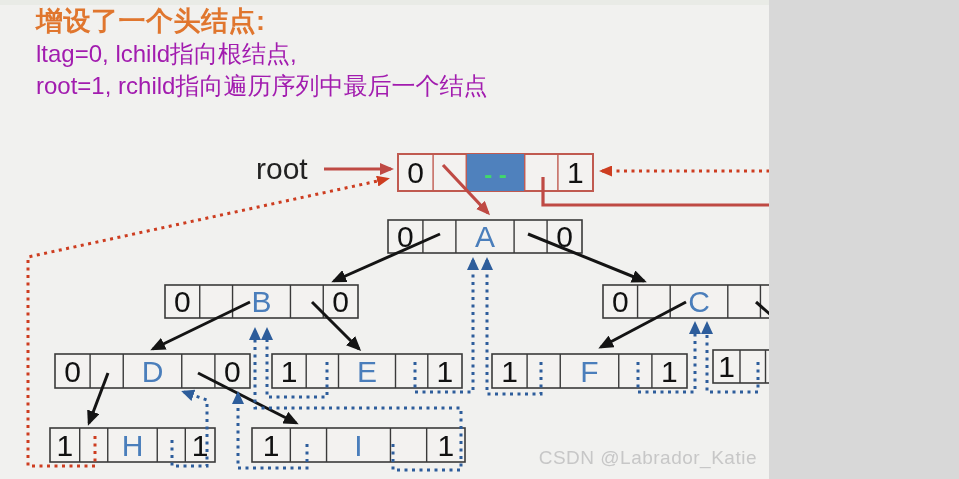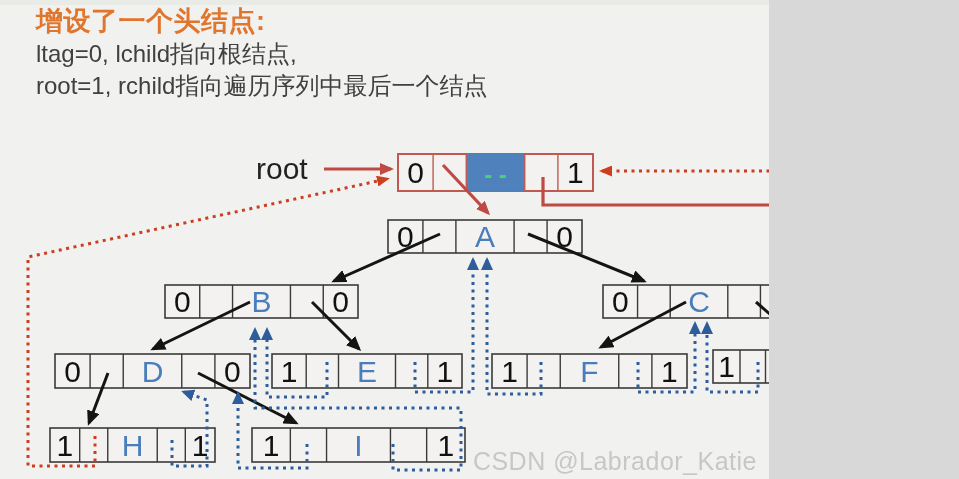--- a/index.html
+++ b/index.html
@@ -4,26 +4,26 @@
 <style>
   html,body{margin:0;padding:0;background:#d8d8d8;}
   .stage{
     position:relative;width:769px;height:479px;overflow:hidden;
     background:#f1f1ef;
     font-family:"Liberation Sans","DejaVu Sans",sans-serif;
   }
   .topstrip{position:absolute;left:0;top:0;width:959px;height:5px;background:#e9ebe6;}
   .header{position:absolute;left:36px;top:4px;z-index:3;}
   .header .line1{font-size:27px;font-weight:bold;letter-spacing:.5px;line-height:34px;}
-  .header .line{font-size:24px;color:#404040;line-height:32px;}
+  .header .line{font-size:24px;color:#a21caf;line-height:32px;}
   #diagram{position:absolute;left:0;top:0;z-index:2;}
   #diagram text{font-family:"Liberation Sans","DejaVu Sans",sans-serif;}
   .watermark{
     position:absolute;right:12px;top:447px;z-index:3;
-    font-size:25px;letter-spacing:.5px;
+    font-size:19px;letter-spacing:.5px;
   }
 </style>
 </head>
 <body>
 
 <div class="stage">
   <div class="topstrip"></div>
 
   <div class="header">
     <div class="line1" style="color: rgb(224, 118, 46);">增设了一个头结点:</div>

